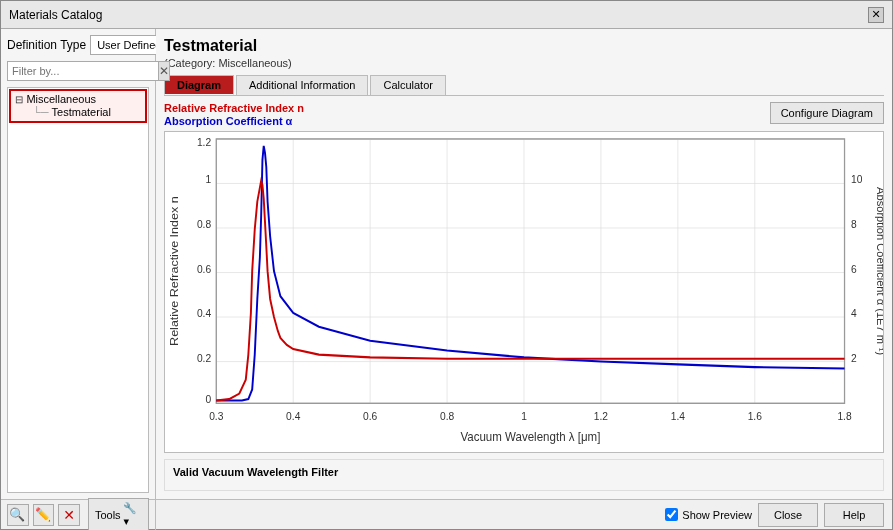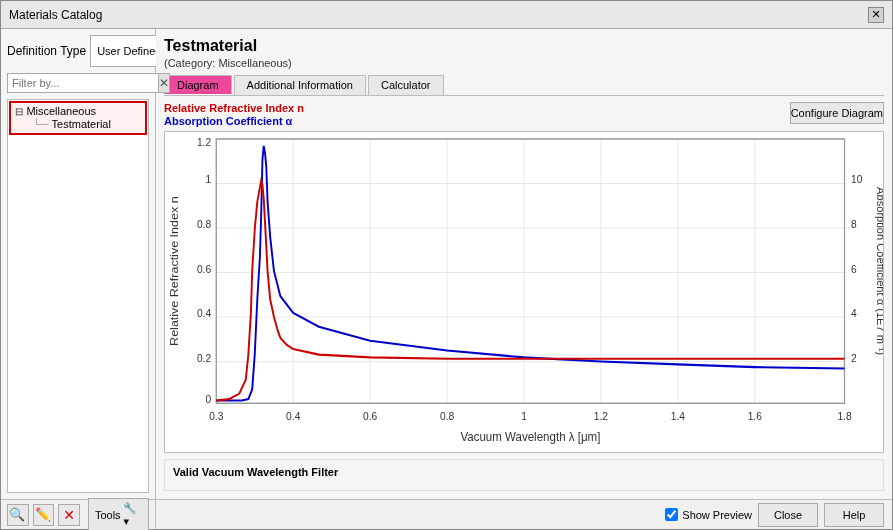--- a/index.html
+++ b/index.html
@@ -67,21 +67,21 @@
 
     .def-type-label {
       font-size: 12px;
       white-space: nowrap;
       color: #000;
     }
 
     .def-type-select {
       flex: 1;
       font-size: 11px;
-      height: 32px;
+      height: 20px;
       border: 1px solid #aaa;
       background: white;
       padding: 0 2px;
     }
 
     .filter-row {
       display: flex;
       align-items: flex-start;
       margin-bottom: 6px;
       position: relative;
@@ -244,23 +244,23 @@
       font-size: 11px;
       cursor: pointer;
       background: #e8e8e8;
       border: 1px solid #bbb;
       border-bottom: none;
       margin-right: 2px;
       color: #000;
     }
 
     .tab.active {
-      background: #ec4899;
+      background: #b91c1c;
       border-bottom: 1px solid #f5f5f5;
-      font-weight: normal;
+      font-weight: bold;
     }
 
     .diagram-area {
       flex: 1;
       display: flex;
       flex-direction: column;
       position: relative;
     }
 
     .diagram-header {
@@ -283,21 +283,21 @@
 
     .legend-item.red { color: #cc0000; }
     .legend-item.blue { color: #0000cc; }
 
     .configure-diagram-btn {
       height: 22px;
       background: #e8e8e8;
       border: 1px solid #aaa;
       cursor: pointer;
       font-size: 11px;
-      padding: 0 0;
+      padding: 0 10px;
     }
 
     .chart-container {
       flex: 1;
       position: relative;
       background: white;
       border: 1px solid #bbb;
       margin-bottom: 6px;
     }
 

